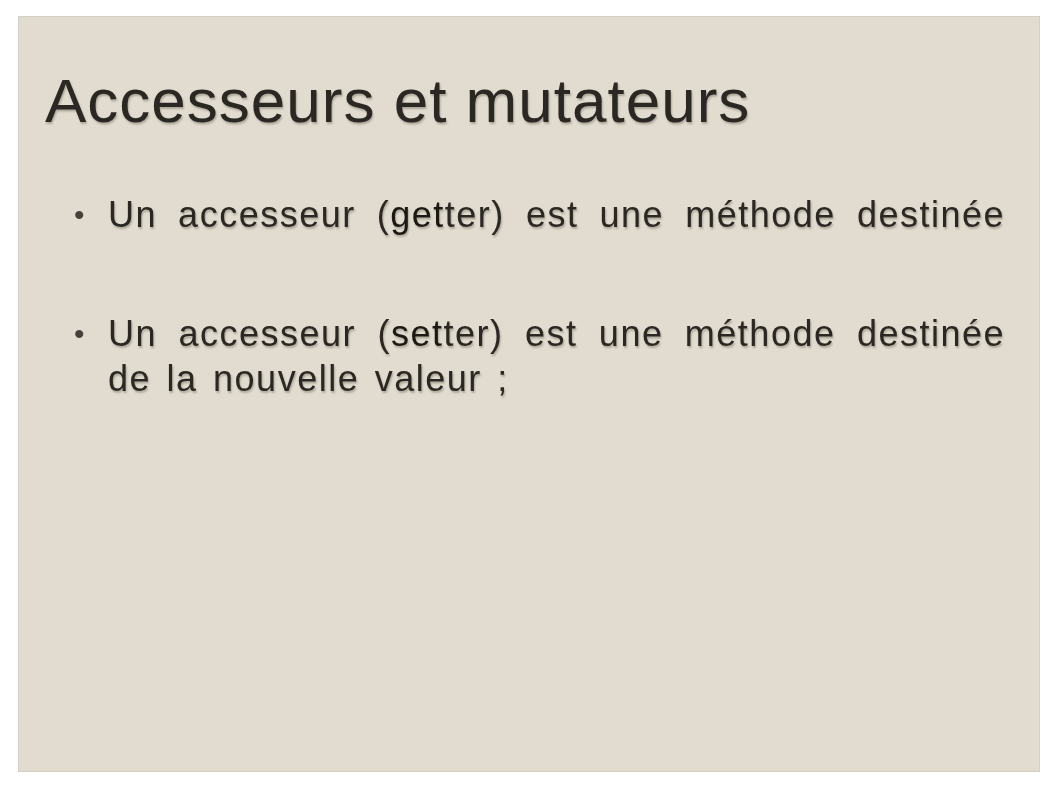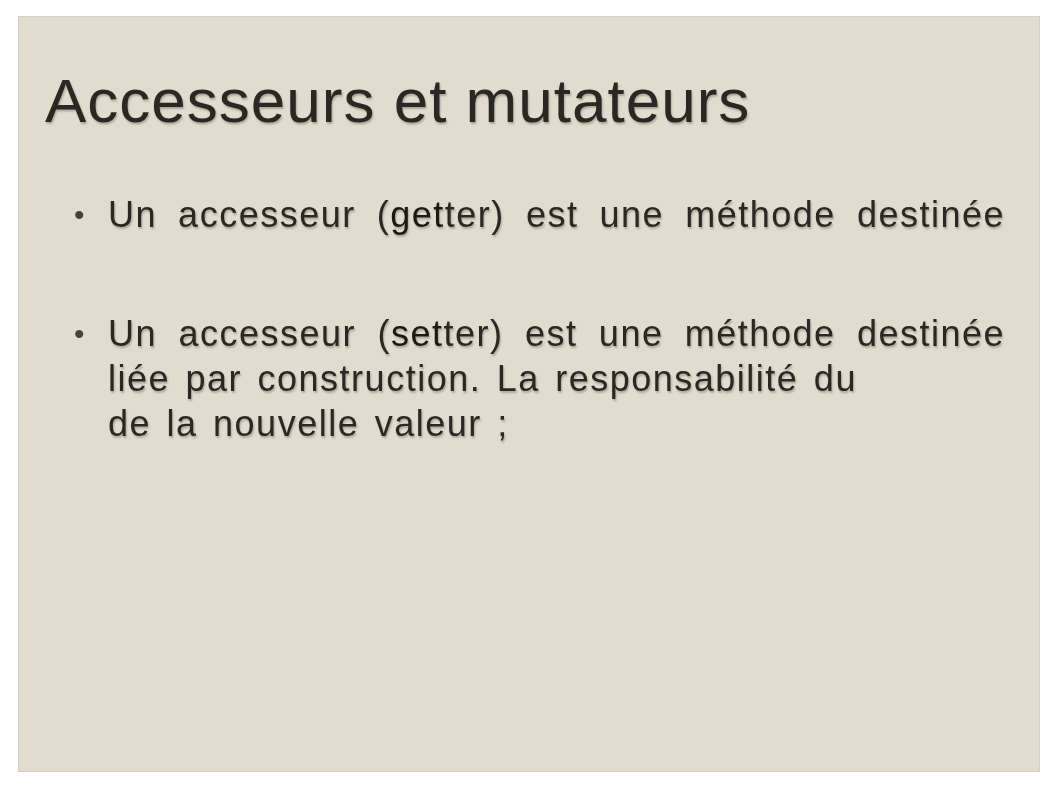--- a/index.html
+++ b/index.html
@@ -102,20 +102,19 @@
           </div>
         </div>
       </div>
 
       <div class="bullet">
         <span class="marker">•</span>
         <div class="lines">
           <div class="line j">
             <span>Un accesseur (</span><span class="bld">set</span><span>ter) est une méthode destinée</span>
           </div>
-          <div class="line">liée par construction. La responsabilité du</div>
           <div class="line">de la nouvelle valeur ;</div>
         </div>
       </div>
 
     </div>
   </div>
 </div>
 
 </body></html>

